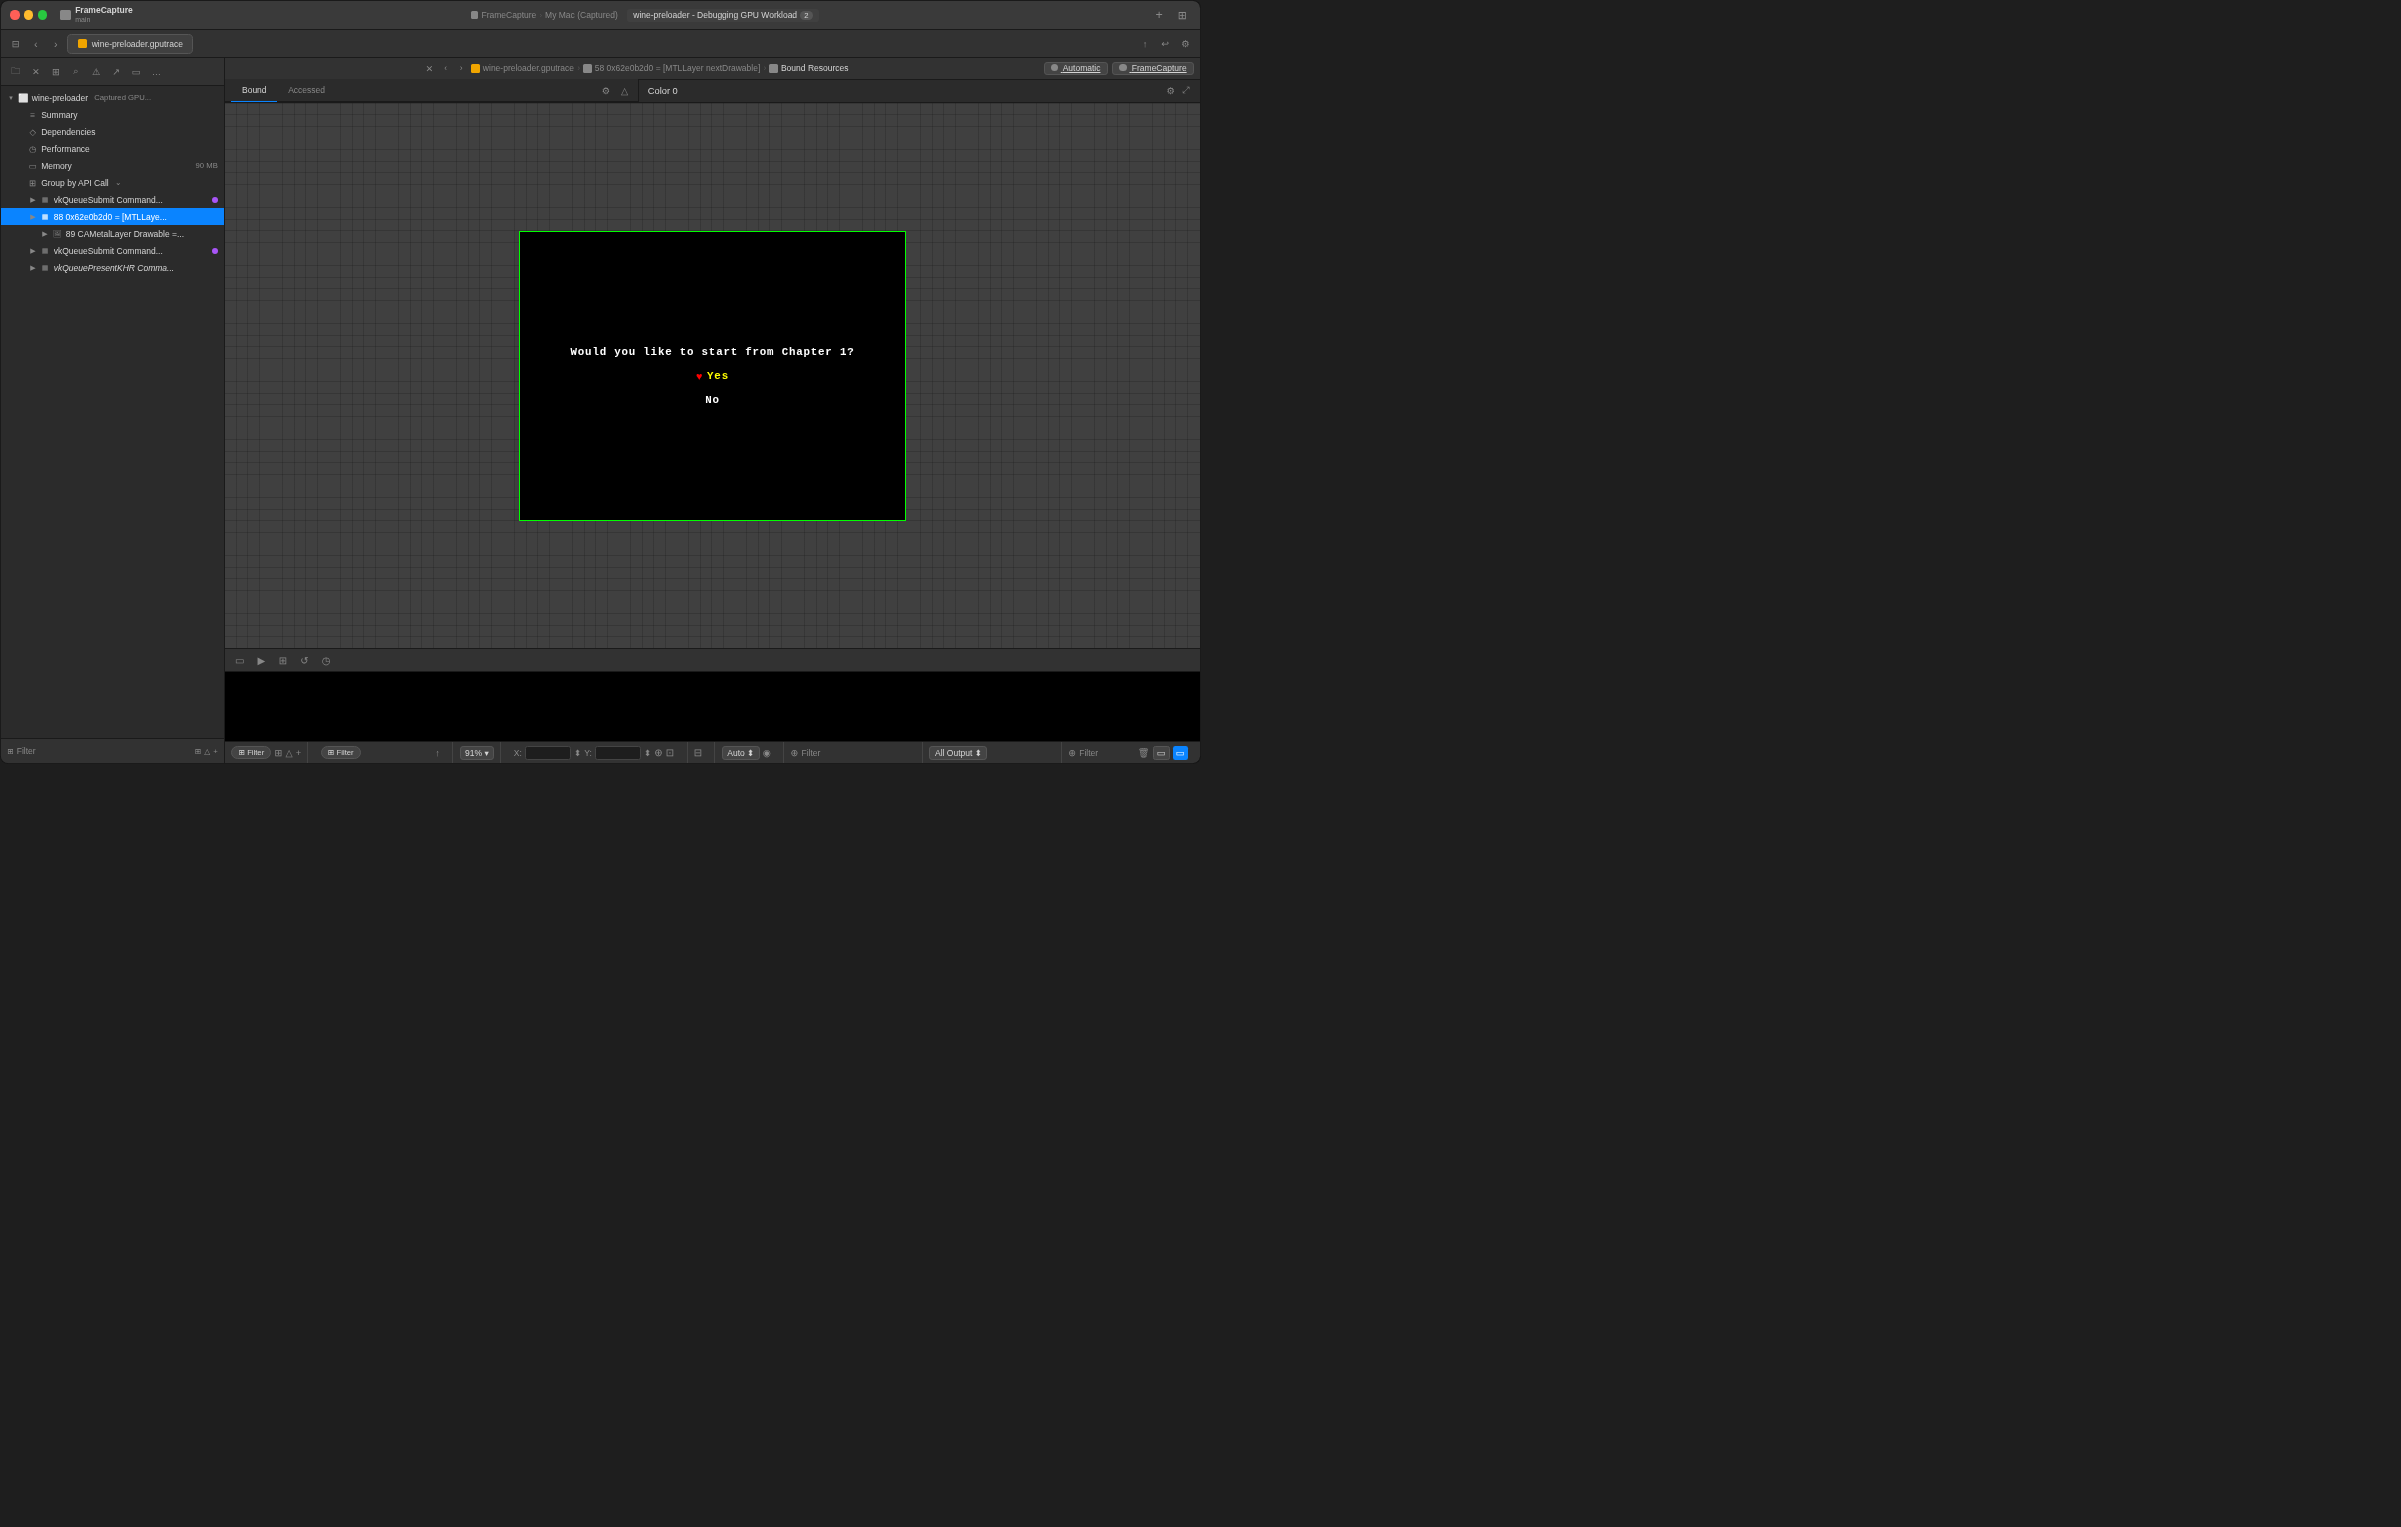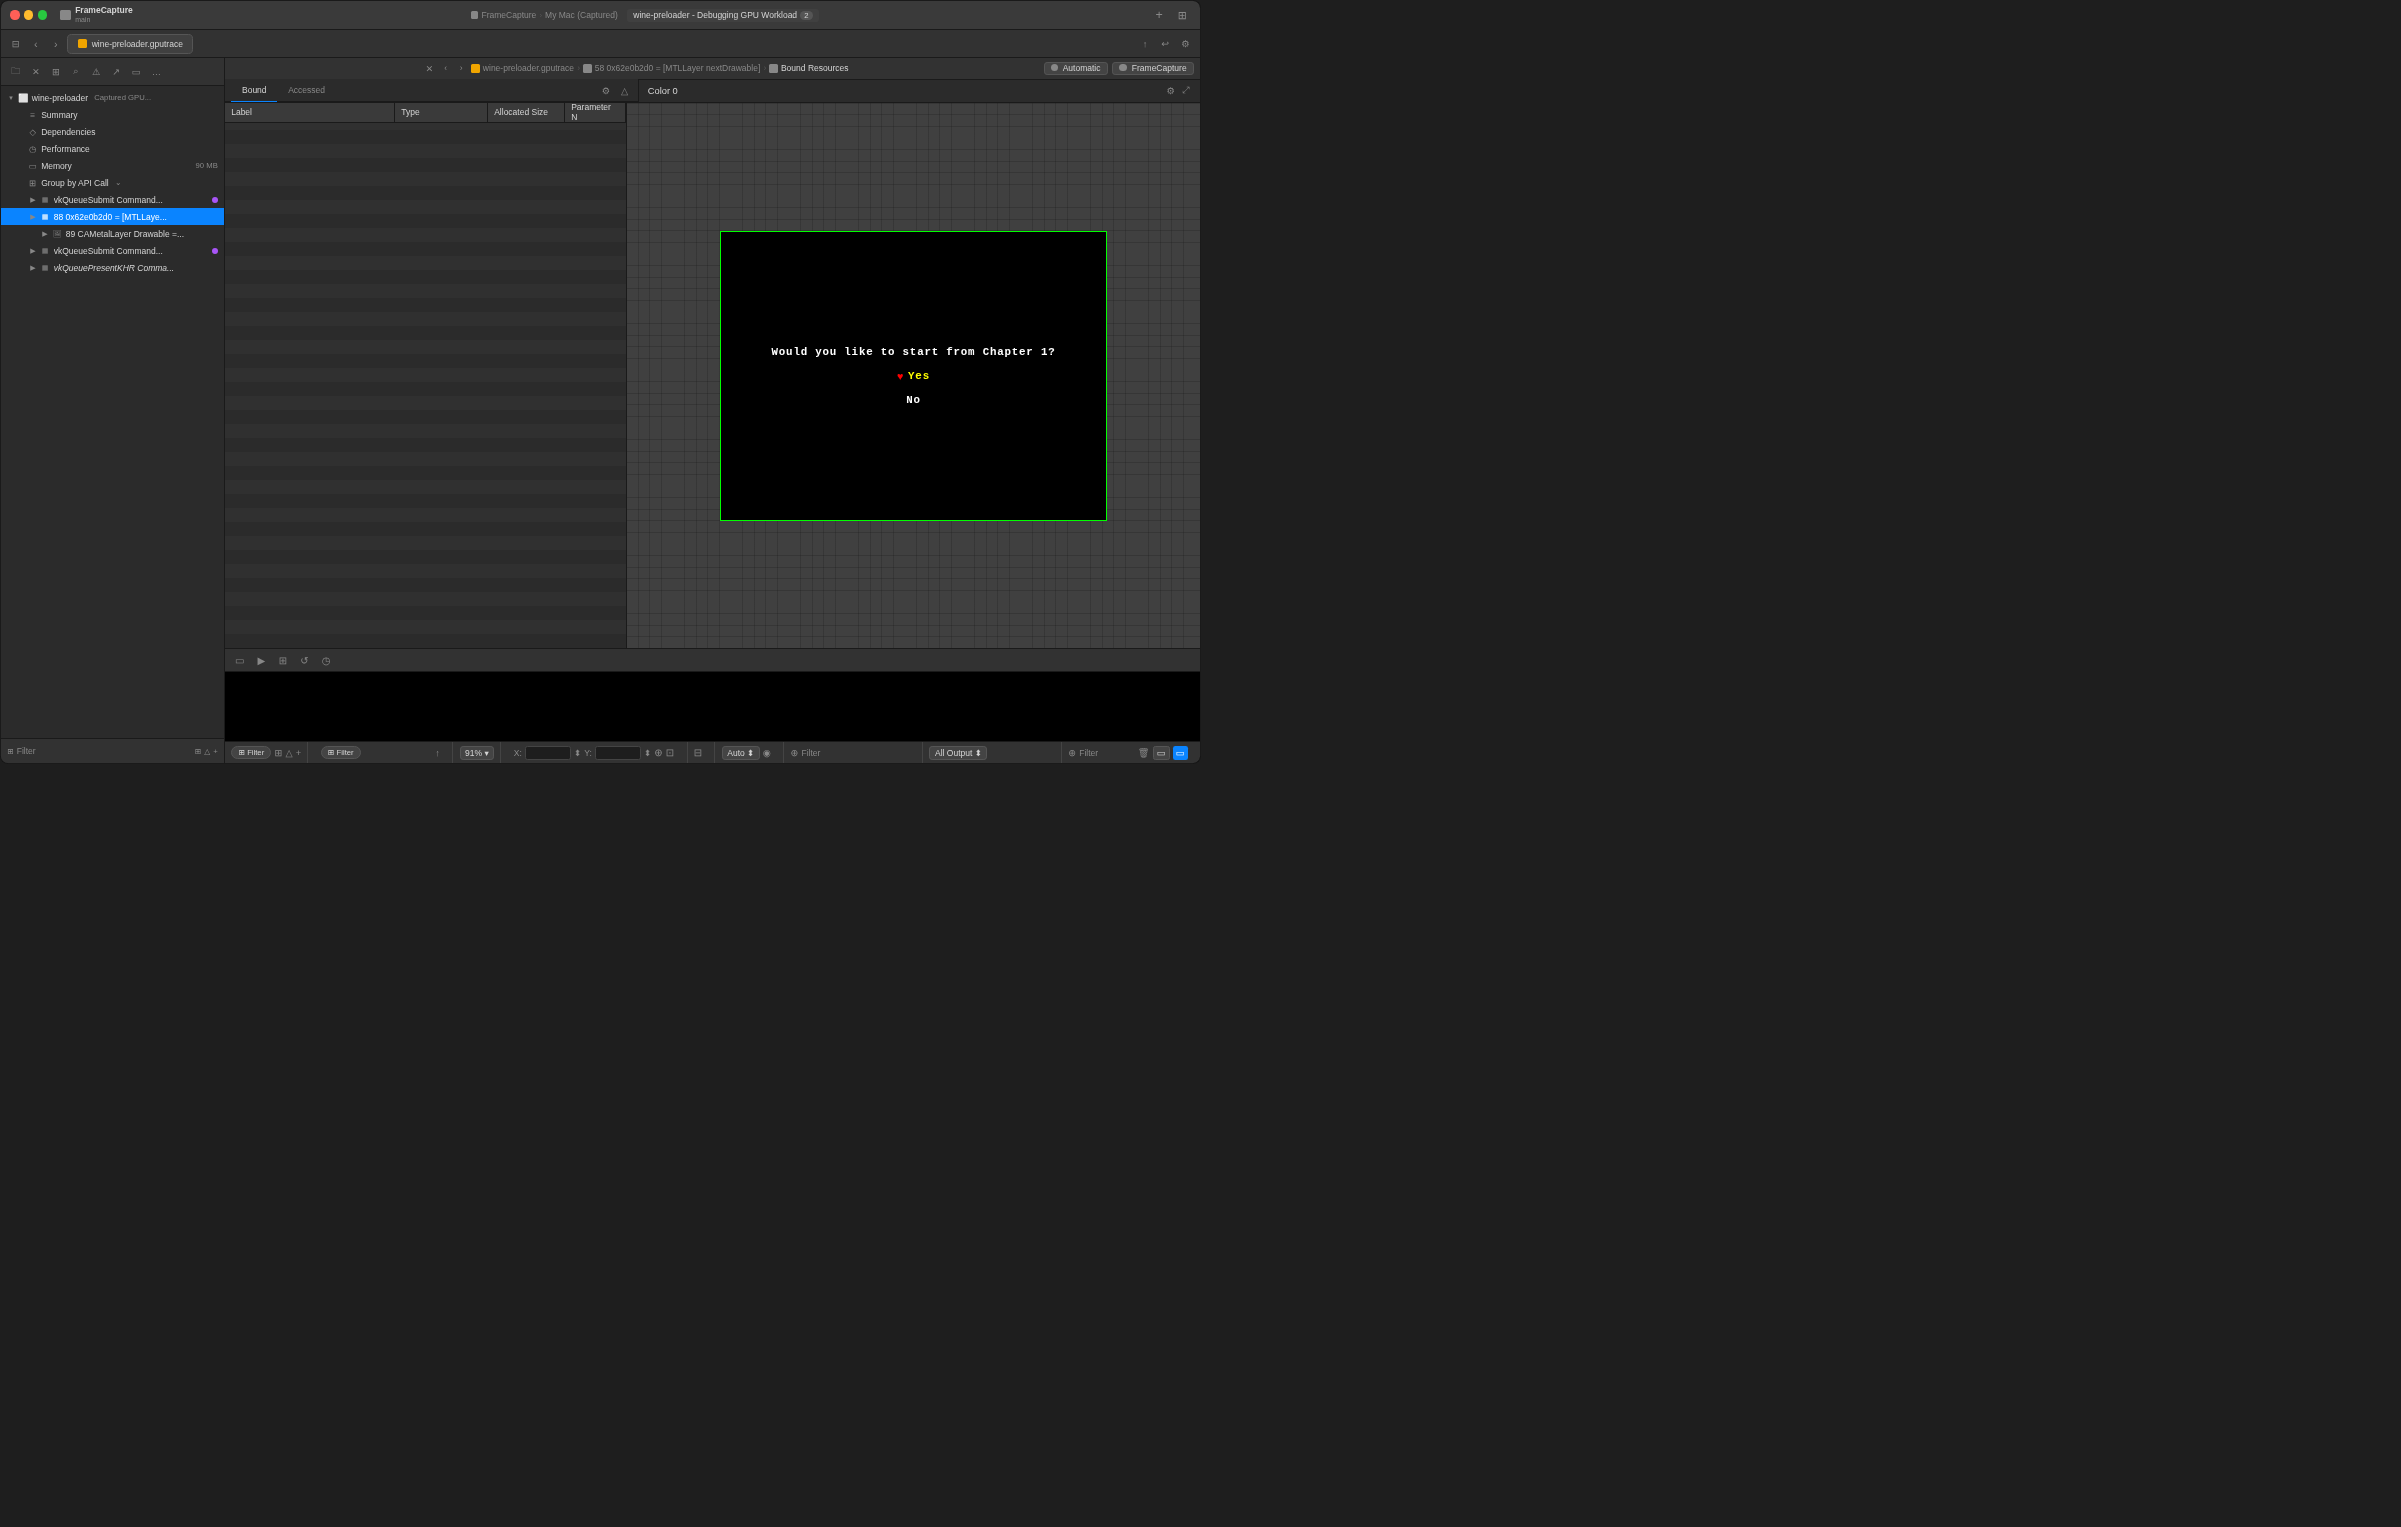--- a/index.html
+++ b/index.html
@@ -313,20 +313,21 @@
       align-items: center;
       justify-content: center;
       font-size: 8.5px;
     }
 
     .breadcrumb-right {
       display: flex;
       align-items: center;
       gap: 4.6px;
       margin-left: auto;
+      text-decoration: underline;
     }
 
     .selector-pill {
       background: #444;
       border: 0.8px solid #555;
       border-radius: 3.1px;
       padding: 0.8px 6.2px;
       font-size: 8.5px;
       color: #d4d4d4;
       cursor: pointer;
@@ -907,39 +908,20 @@
           <span>Color 0</span>
         </div>
         <div style="flex:1;padding-right:6.2px;display:flex;justify-content:flex-end;">
           <button class="preview-settings-btn">⚙</button>
           <button class="preview-settings-btn">⤢</button>
         </div>
       </div>
 
       <div class="content-split">
 
-        <div class="table-area">
-          <div class="table-header">
-            <div class="col-header col-label">
-              <span>Label</span>
-            </div>
-            <div class="col-header col-type">
-              <span>Type</span>
-            </div>
-            <div class="col-header col-size">
-              <span>Allocated Size</span>
-            </div>
-            <div class="col-header col-param">
-              <span>Parameter N</span>
-            </div>
-          </div>
-          <div class="table-body">
-            
-          </div>
-        </div>
 
         <div class="preview-area">
           <div class="preview-canvas">
             <div class="game-preview">
               <div class="game-text-question">Would you like to start from Chapter 1?</div>
               <div style="display:flex;align-items:center;gap:4.6px;">
                 <span class="heart-icon">♥</span>
                 <span class="game-text-yes">Yes</span>
               </div>
               <div class="game-text-no">No</div>

